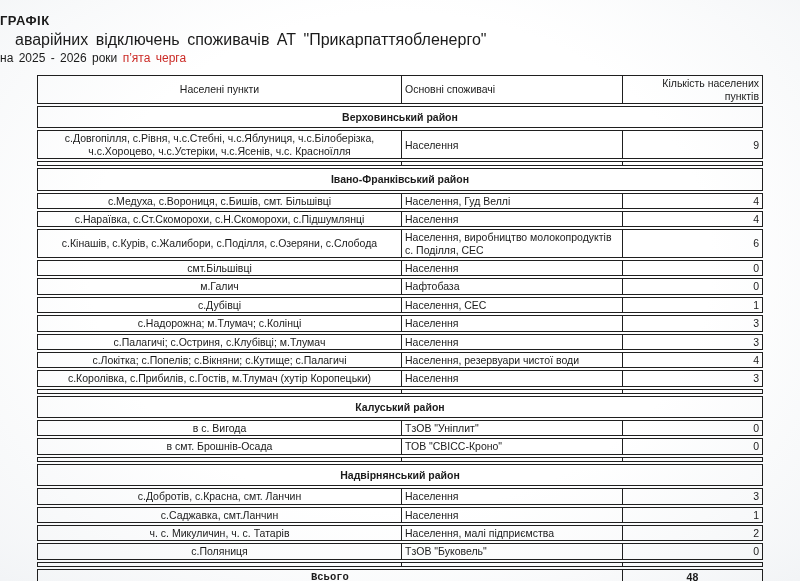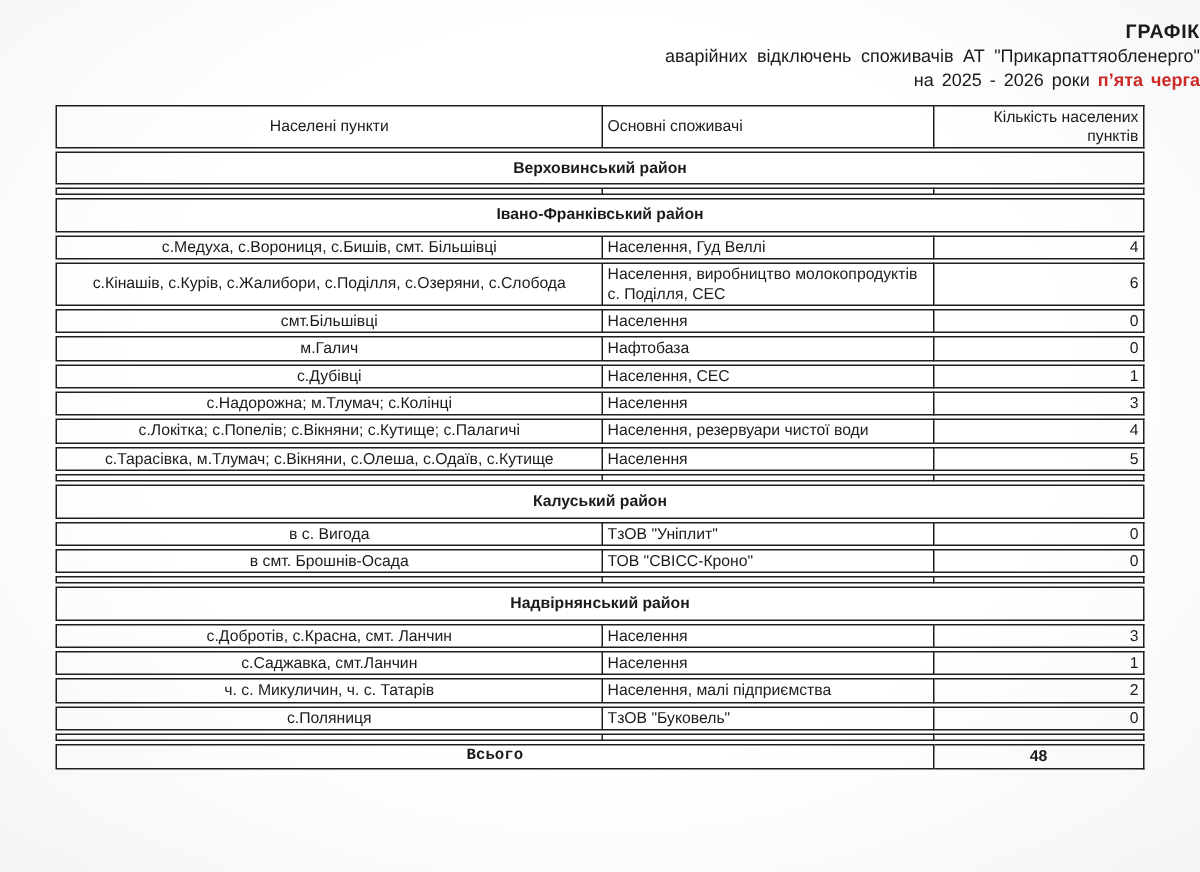--- a/index.html
+++ b/index.html
@@ -6,25 +6,25 @@
   body{
     width:800px;height:581px;
     font-family:"Liberation Sans","DejaVu Sans",sans-serif;
     color:#1b1b1b;
     background:
       radial-gradient(ellipse at 50% 45%, rgba(255,255,255,1) 55%, rgba(242,244,246,0.9) 100%),
       linear-gradient(180deg,#f6f7f8 0%,#ffffff 4%,#ffffff 93%,#f0f2f5 100%);
     overflow:hidden;
   }
   .page{width:800px;height:581px;position:relative;}
-  .titles{padding-top:13px;text-align:right;line-height:1.25;}
+  .titles{padding-top:13px;text-align:left;line-height:1.25;}
   .t1{font-size:13px;font-weight:bold;letter-spacing:0.5px;}
-  .t2{font-size:12px;word-spacing:3px;margin-top:1px;}
+  .t2{font-size:16px;word-spacing:3px;margin-top:1px;margin-left:15px;}
   .t3{font-size:12px;word-spacing:2px;margin-top:1px;}
-  .t3 .hl{font-weight:bold;}
+  .t3 .hl{font-weight:normal;}
   table.grid{
     margin:7px 0 0 37px;
     width:726px;
     border-collapse:separate;
     border-spacing:0 2px;
     font-size:10.5px;
     table-layout:fixed;
   }
   td,th{
     border:1px solid #1f1f1f;
@@ -67,30 +67,40 @@
         <th class="c-settl">Населені пункти</th>
         <th class="c-cons">Основні споживачі</th>
         <th class="c-cnt">Кількість населених пунктів</th>
       </tr>
     </thead>
     <tbody id="tbody">
         <tr>
           <td class="section" colspan="3">Верховинський район</td>
         </tr>
         <tr>
+          <td class="data c-settl">с.Довгопілля, с.Рівня, ч.с.Стебні, ч.с.Яблуниця, ч.с.Білоберізка, ч.с.Хороцево, ч.с.Устеріки, ч.с.Ясенів, ч.с. Красноїлля</td>
+          <td class="data c-cons">Населення</td>
+          <td class="data c-cnt">9</td>
+        </tr>
+        <tr>
           <td class="sep c-settl"></td>
           <td class="sep c-cons"></td>
           <td class="sep c-cnt"></td>
         </tr>
         <tr>
           <td class="section" colspan="3">Івано-Франківський район</td>
         </tr>
         <tr>
           <td class="data c-settl">с.Медуха, с.Ворониця, с.Бишів, смт. Більшівці</td>
           <td class="data c-cons">Населення, Гуд Веллі</td>
+          <td class="data c-cnt">4</td>
+        </tr>
+        <tr>
+          <td class="data c-settl">с.Нараївка, с.Ст.Скоморохи, с.Н.Скоморохи, с.Підшумлянці</td>
+          <td class="data c-cons">Населення</td>
           <td class="data c-cnt">4</td>
         </tr>
         <tr>
           <td class="data c-settl">с.Кінашів, с.Курів, с.Жалибори, с.Поділля, с.Озеряни, с.Слобода</td>
           <td class="data c-cons">Населення, виробництво молокопродуктів с. Поділля, СЕС</td>
           <td class="data c-cnt">6</td>
         </tr>
         <tr>
           <td class="data c-settl">смт.Більшівці</td>
           <td class="data c-cons">Населення</td>
@@ -105,28 +115,33 @@
           <td class="data c-settl">с.Дубівці</td>
           <td class="data c-cons">Населення, СЕС</td>
           <td class="data c-cnt">1</td>
         </tr>
         <tr>
           <td class="data c-settl">с.Надорожна; м.Тлумач; с.Колінці</td>
           <td class="data c-cons">Населення</td>
           <td class="data c-cnt">3</td>
         </tr>
         <tr>
+          <td class="data c-settl">с.Палагичі; с.Остриня, с.Клубівці; м.Тлумач</td>
+          <td class="data c-cons">Населення</td>
+          <td class="data c-cnt">3</td>
+        </tr>
+        <tr>
           <td class="data c-settl">с.Локітка; с.Попелів; с.Вікняни; с.Кутище; с.Палагичі</td>
           <td class="data c-cons">Населення, резервуари чистої води</td>
           <td class="data c-cnt">4</td>
         </tr>
         <tr>
-          <td class="data c-settl">с.Тарасівка, м.Тлумач; с.Вікняни,  с.Олеша, с.Одаїв, с.Кутище</td>
+          <td class="data c-settl">с.Королівка, с.Прибилів, с.Гостів, м.Тлумач (хутір Коропецьки)</td>
           <td class="data c-cons">Населення</td>
-          <td class="data c-cnt">5</td>
+          <td class="data c-cnt">3</td>
         </tr>
         <tr>
           <td class="sep c-settl"></td>
           <td class="sep c-cons"></td>
           <td class="sep c-cnt"></td>
         </tr>
         <tr>
           <td class="section" colspan="3">Калуський район</td>
         </tr>
         <tr>

